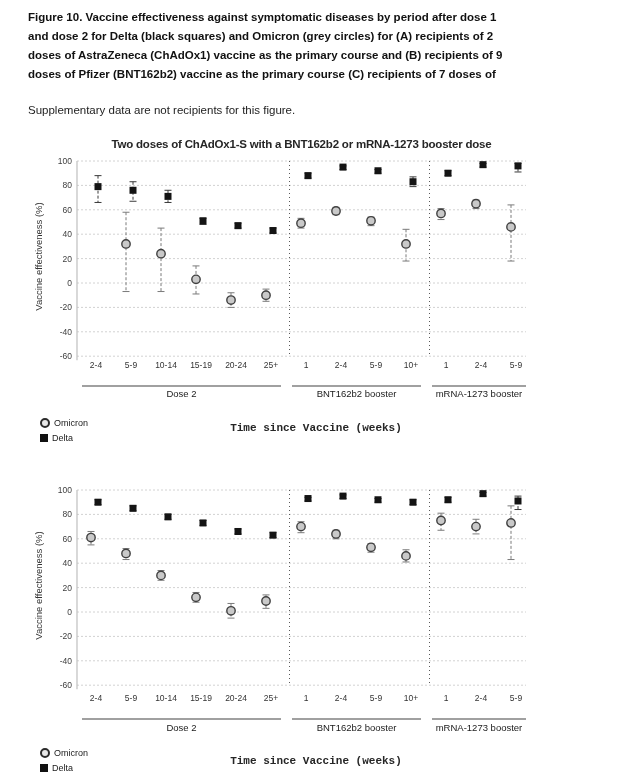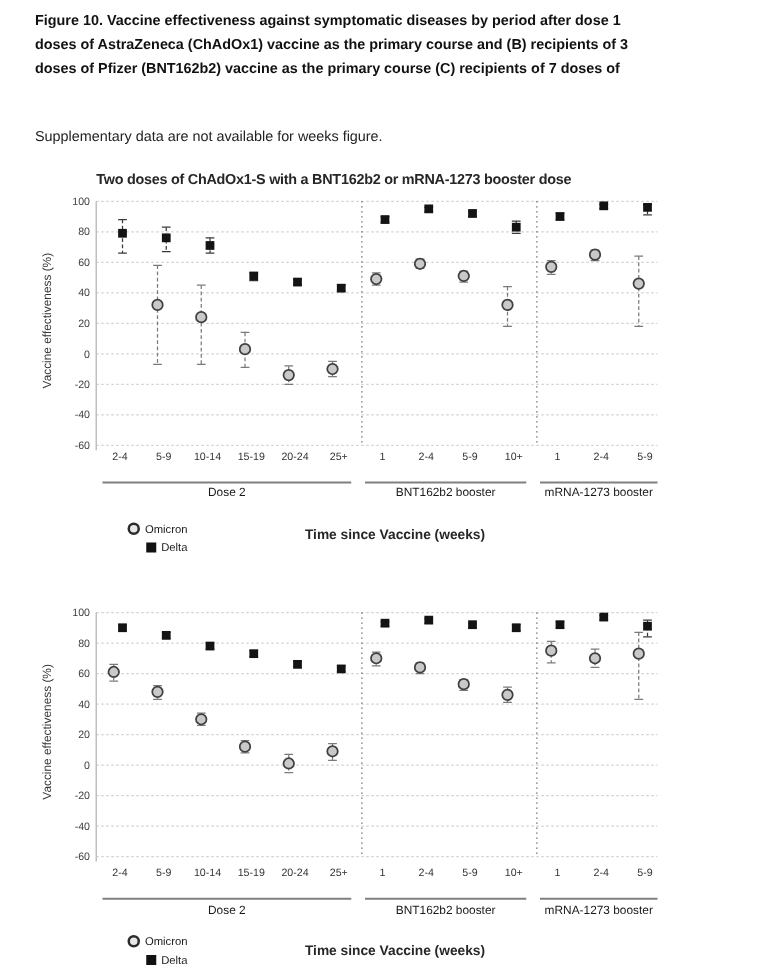--- a/index.html
+++ b/index.html
@@ -5,46 +5,47 @@
   html,body{margin:0;padding:0;background:#ffffff;}
   #screen{
     position:relative;width:548px;height:776px;background:#ffffff;overflow:hidden;
     font-family:"Liberation Sans","DejaVu Sans",sans-serif;color:#1a1a1a;
   }
   .figure-title{position:absolute;left:28px;top:8px;width:586px;font-size:11.5px;
     font-weight:bold;line-height:19px;color:#111;}
   .figure-title div{white-space:nowrap;}
   .supp-note{position:absolute;left:28px;top:104px;width:560px;font-size:11.5px;
     font-weight:normal;color:#222;}
-  .chart-title{position:absolute;left:77px;width:449px;text-align:left;
+  .chart-title{position:absolute;left:77px;width:449px;text-align:center;
     font-size:11.5px;font-weight:600;color:#262626;letter-spacing:-0.2px;}
   .x-title{position:absolute;left:77px;width:478px;text-align:center;
-    font-size:11px;font-weight:600;color:#262626;}
+    font-size:11px;font-weight:600;color:#262626;font-family:Liberation Mono, monospace;}
   .y-label{position:absolute;width:200px;text-align:center;font-size:9.5px;
     color:#333;transform:rotate(-90deg);}
   .legend{position:absolute;left:40px;width:110px;}
-  .legend-row{height:15px;display:flex;align-items:center;justify-content:flex-end;}
+  .legend-row{height:15px;display:flex;align-items:center;}
   .legend-swatch{display:inline-block;margin-right:4px;}
   .swatch-circle{width:6px;height:6px;border-radius:50%;border:2px solid #2b2b2b;background:#e8e8e8;}
   .swatch-square{width:8px;height:8px;background:#111;}
   .legend-text{font-size:9px;color:#1a1a1a;}
   svg{position:absolute;left:0;}
   svg text{font-family:"Liberation Sans","DejaVu Sans",sans-serif;}
 </style>
 </head>
 <body>
 
 <div id="screen">
 
   <div class="figure-title">
     <div>Figure 10. Vaccine effectiveness against symptomatic diseases by period after dose 1</div>
-    <div>doses of AstraZeneca (ChAdOx1) vaccine as the primary course and (B) recipients of 3</div>
+    <div>and dose 2 for Delta (black squares) and Omicron (grey circles) for (A) recipients of 2</div>
+    <div>doses of AstraZeneca (ChAdOx1) vaccine as the primary course and (B) recipients of 9</div>
     <div>doses of Pfizer (BNT162b2) vaccine as the primary course (C) recipients of 7 doses of</div>
   </div>
-  <div class="supp-note">Supplementary data are not available for weeks figure.</div>
+  <div class="supp-note">Supplementary data are not recipients for this figure.</div>
 
   <div class="chart-title" style="top:138px;">Two doses of ChAdOx1-S with a BNT162b2 or mRNA-1273 booster dose</div>
   <div class="y-label" style="left:-62px;top:251px;">Vaccine effectiveness (%)</div>
   <svg id="chart1" width="620" height="250" style="top:155px;">
       <line x1="77" y1="6" x2="526" y2="6" stroke="#d2d2d2" stroke-width="1" stroke-dasharray="2,2"></line>
       <text x="72" y="9" font-size="8.5" text-anchor="end" fill="#404040">100</text>
       <line x1="77" y1="30.4" x2="526" y2="30.4" stroke="#d2d2d2" stroke-width="1" stroke-dasharray="2,2"></line>
       <text x="72" y="33.4" font-size="8.5" text-anchor="end" fill="#404040">80</text>
       <line x1="77" y1="54.8" x2="526" y2="54.8" stroke="#d2d2d2" stroke-width="1" stroke-dasharray="2,2"></line>
       <text x="72" y="57.8" font-size="8.5" text-anchor="end" fill="#404040">60</text>

